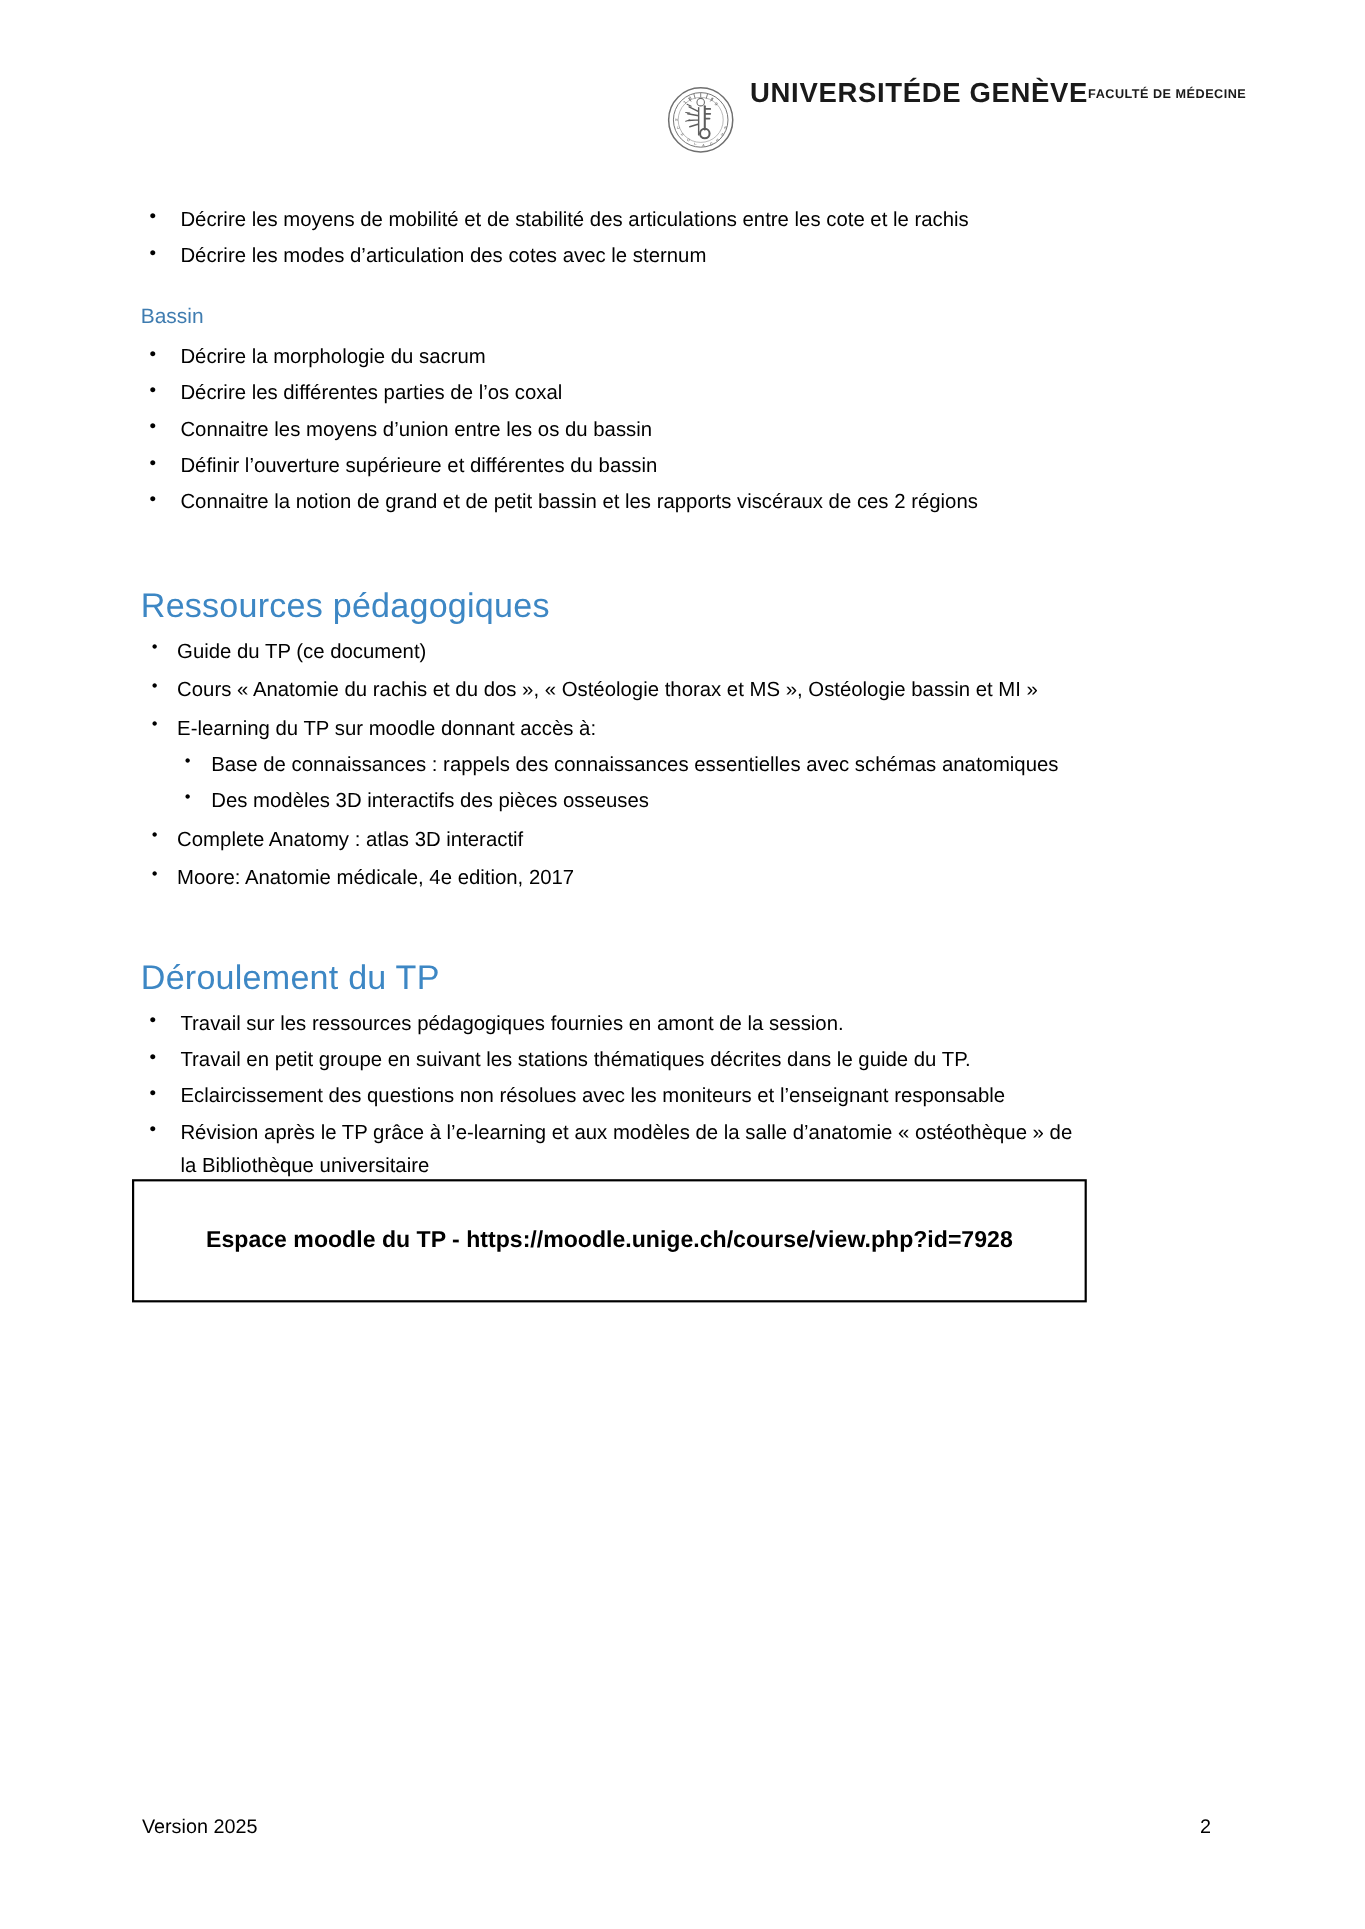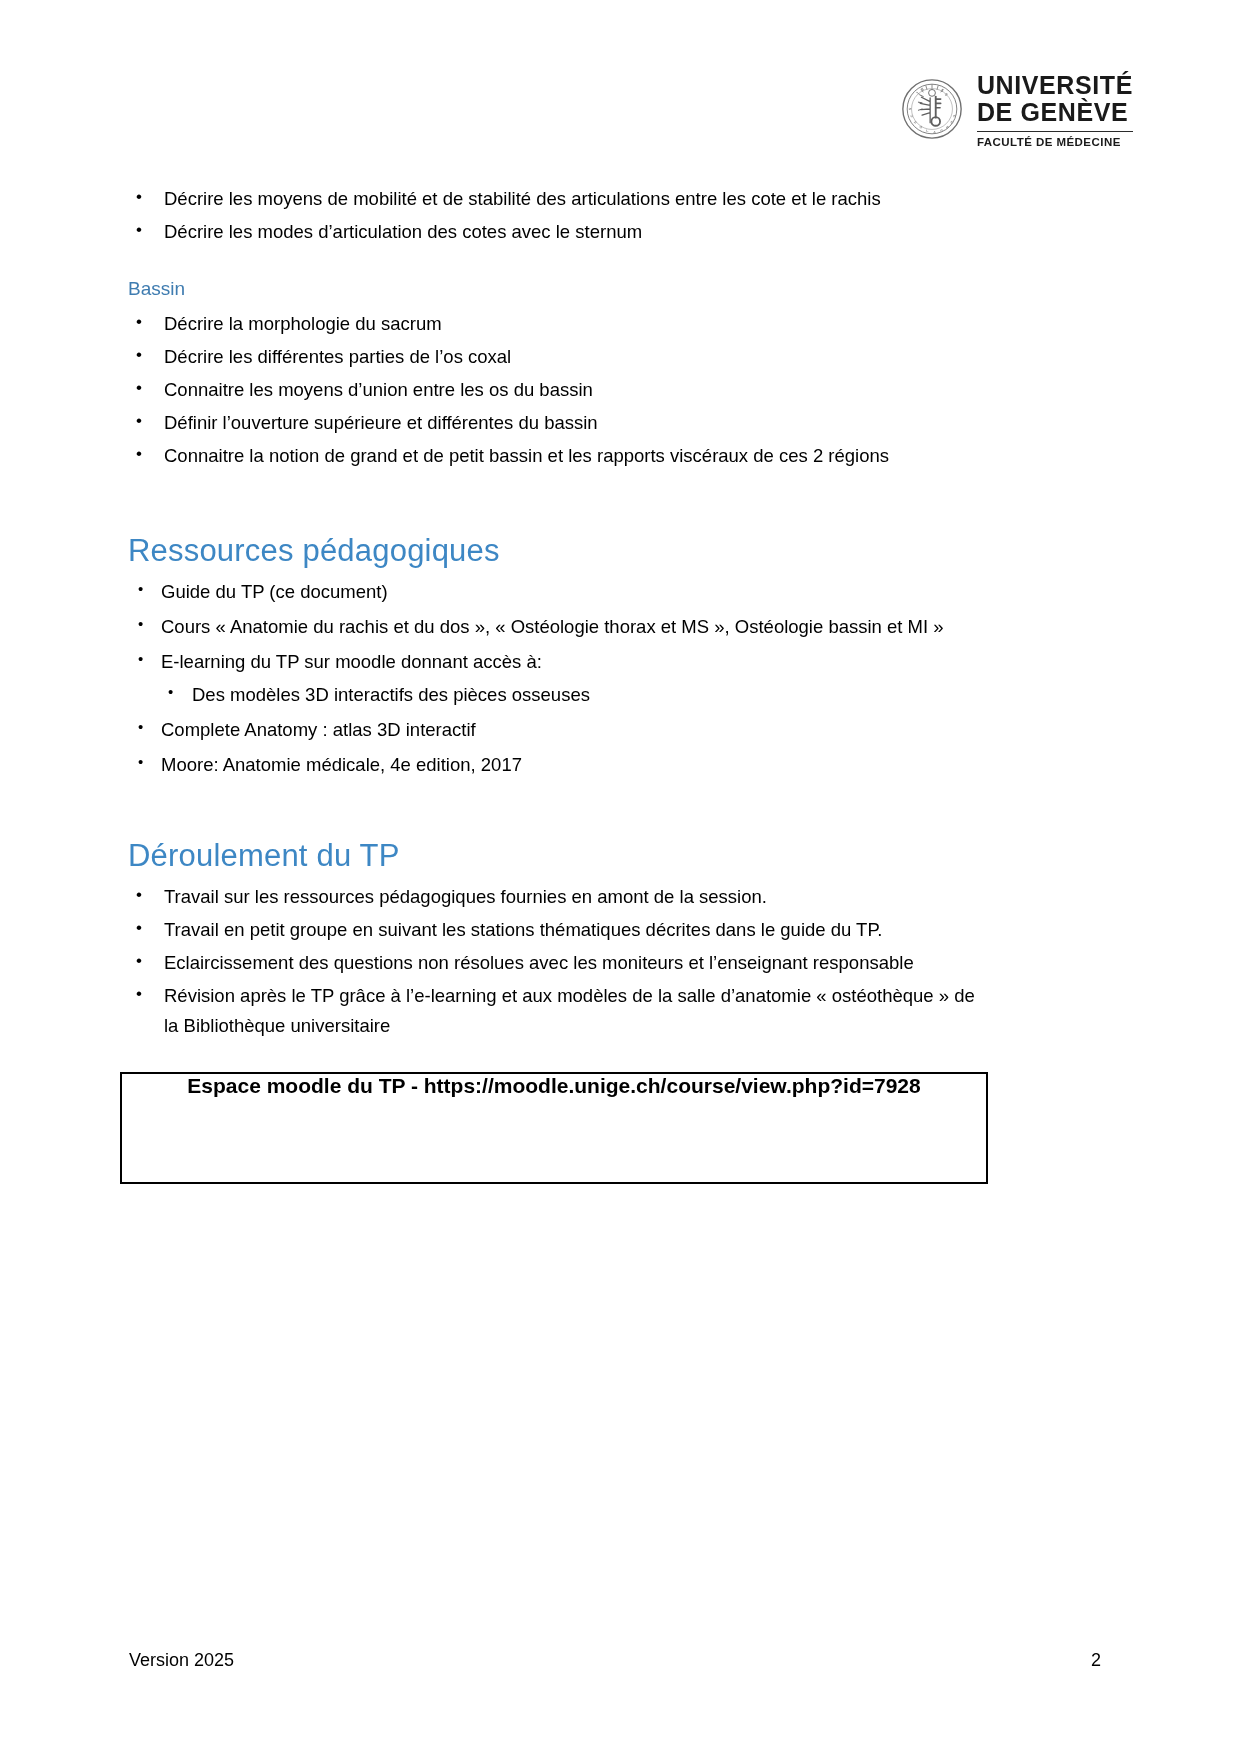--- a/index.html
+++ b/index.html
@@ -30,22 +30,22 @@
     gap: 14px;
   }
   .crest {
     width: 62px;
     height: 62px;
     flex: 0 0 auto;
     margin-top: 6px;
   }
   .logo-text {
     display: flex;
-    flex-direction: column;
-    align-items: flex-start;
+    flex-direction: row;
+    align-items: center;
   }
   .logo-line1, .logo-line2 {
     font-family: "Liberation Sans", sans-serif;
     font-weight: bold;
     font-size: 25px;
     letter-spacing: 0.6px;
     line-height: 1.08;
     color: #1a1a1a;
     white-space: nowrap;
   }
@@ -142,20 +142,21 @@
   
   .moodle-box {
     position: absolute;
     left: 120px;
     top: 1072px;
     width: 868px;
     height: 112px;
     border: 2.2px solid #000;
     box-sizing: border-box;
     display: flex;
+    align-items: center;
     justify-content: center;
   }
   .moodle-box .moodle-text {
     font-size: 21px;
     font-weight: bold;
     color: #000;
     text-align: center;
     white-space: nowrap;
   }
 
@@ -249,20 +250,21 @@
 
     <div class="gap-big"></div>
 
     <h2 class="section">Ressources pédagogiques</h2>
     <ul class="lvl1 res">
       <li>Guide du TP (ce document)</li>
       <li>Cours « Anatomie du rachis et du dos », « Ostéologie thorax et MS », Ostéologie bassin et MI »</li>
       <li>
         <span>E-learning du TP sur moodle donnant accès à:</span>
         <ul class="lvl2">
+          <li>Base de connaissances : rappels des connaissances essentielles avec schémas anatomiques</li>
           <li>Des modèles 3D interactifs des pièces osseuses</li>
         </ul>
       </li>
       <li>Complete Anatomy : atlas 3D interactif</li>
       <li>Moore: Anatomie médicale, 4e edition, 2017</li>
     </ul>
 
     <div class="gap-mid"></div>
 
     <h2 class="section">Déroulement du TP</h2>

